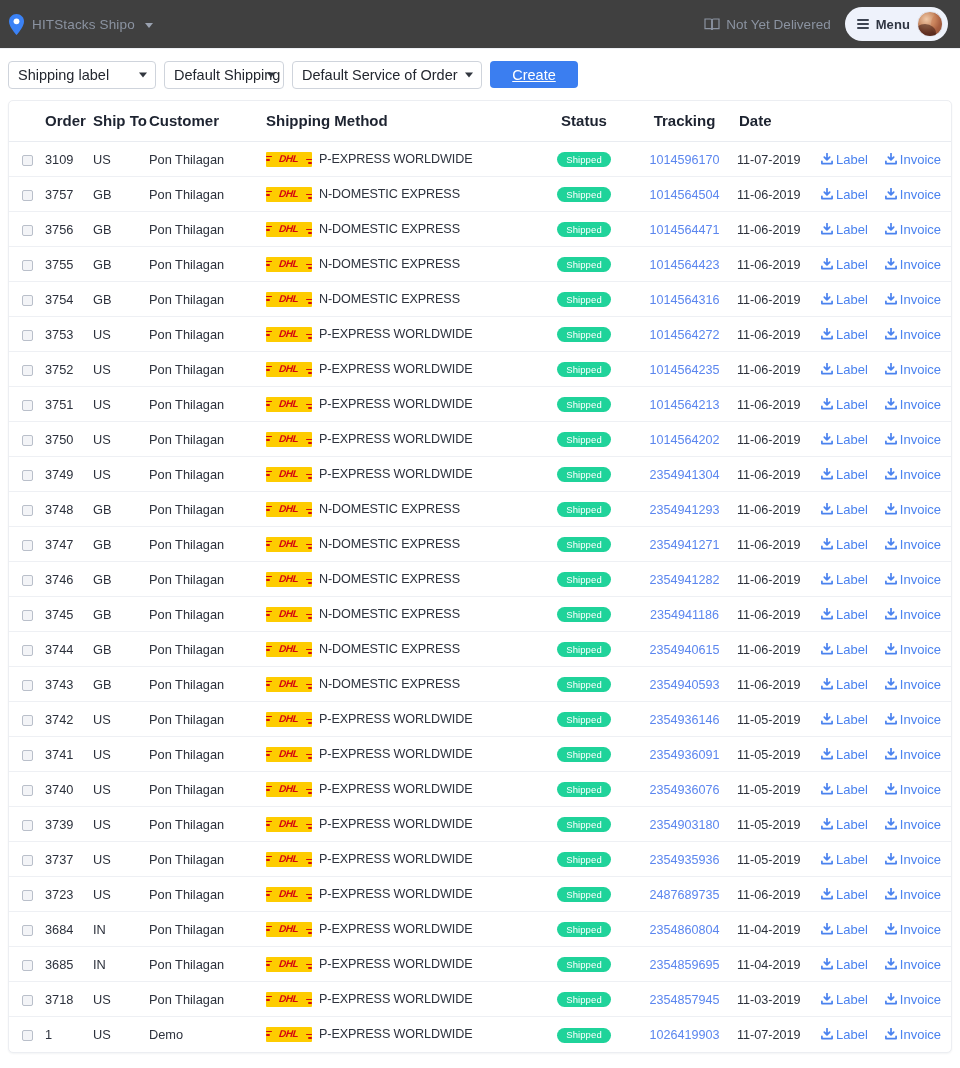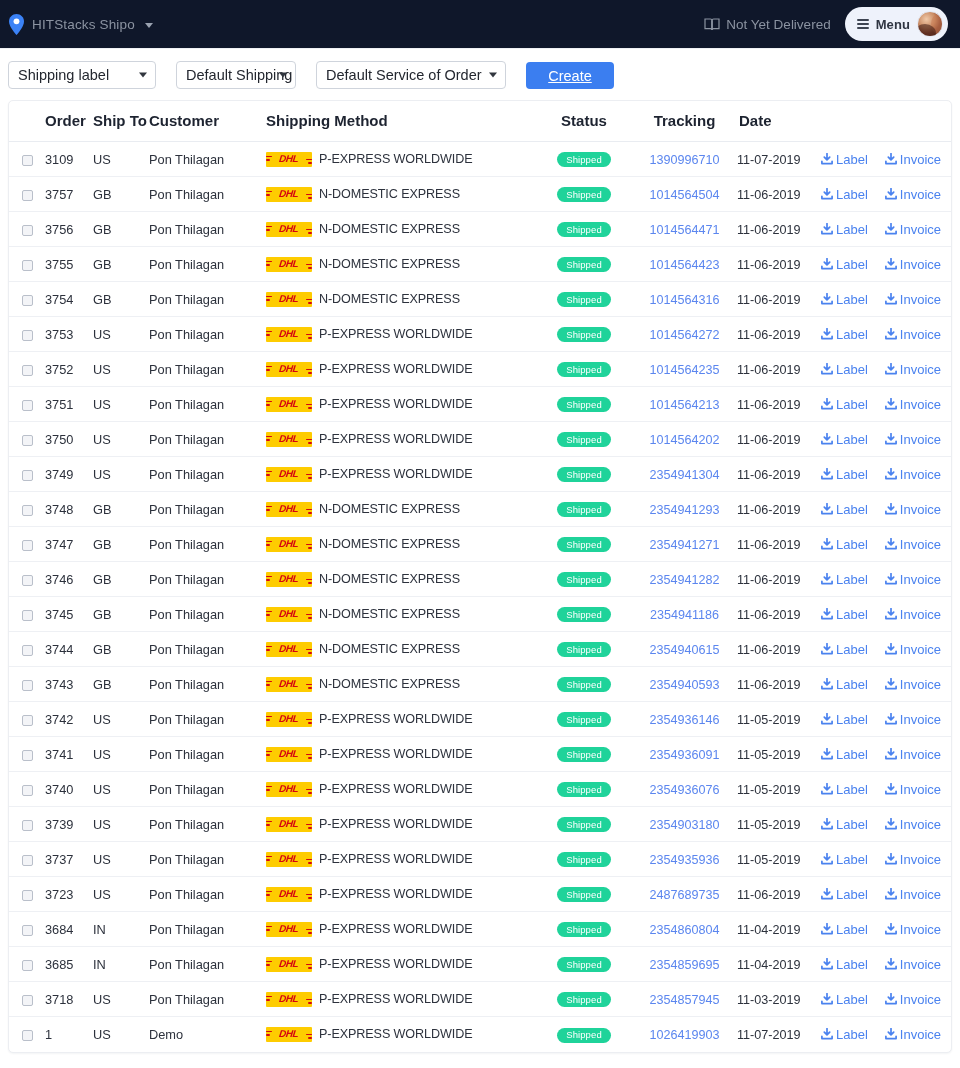--- a/index.html
+++ b/index.html
@@ -8,21 +8,21 @@
     width: 960px; height: 1068px;
     background: #ffffff;
     font-family: "Liberation Sans", sans-serif;
     -webkit-font-smoothing: antialiased;
   }
   body { overflow: hidden; }
 
   
   .topbar {
     height: 49px;
-    background: #0f172a;
+    background: #404040;
     border-bottom: 1px solid #eef0f4;
     display: flex;
     align-items: center;
     padding: 0 12px 0 8px;
     position: relative;
   }
   .brand {
     display: flex;
     align-items: center;
     gap: 7px;
@@ -88,22 +88,22 @@
   .avatar::before {
     content: "";
     position: absolute; right: -3px; top: 2px;
     width: 14px; height: 20px; border-radius: 50%;
     background: rgba(200,120,80,.45);
   }
 
   
   .toolbar {
     display: flex;
-    align-items: flex-end;
-    gap: 20px;
+    align-items: flex-start;
+    gap: 8px;
     padding: 12px 0 11px 8px;
     background: #ffffff;
   }
   .sel {
     position: relative;
     height: 28px;
     border: 1px solid #cfd4dc;
     border-radius: 4px;
     background: #fff;
     display: flex;
@@ -352,21 +352,21 @@
                 <span class="bar l1"></span>
                 <span class="bar l2"></span>
                 <span class="txt">DHL</span>
                 <span class="bar r1"></span>
                 <span class="bar r2"></span>
               </span>
               <span class="method-name">P-EXPRESS WORLDWIDE</span>
             </span>
           </td>
           <td class="c-stat"><span class="badge">Shipped</span></td>
-          <td class="c-trk"><a class="trk-link">1390996710</a></td>
+          <td class="c-trk"><a class="trk-link">1014596170</a></td>
           <td class="c-date"><span class="date-txt">11-07-2019</span></td>
           <td class="c-act">
             <span class="actions">
               <a class="act">
                 <svg class="dl-icon" viewBox="0 0 12 12">
                   <path d="M6 0.6 V6.2 M3.3 4.1 L6 6.9 L8.7 4.1" fill="none" stroke="#4a82ef" stroke-width="1.7" stroke-linecap="round" stroke-linejoin="round"></path>
                   <path d="M0.9 8.3 V10.6 H11.1 V8.3" fill="none" stroke="#4a82ef" stroke-width="1.7" stroke-linecap="round" stroke-linejoin="round"></path>
                 </svg>
                 <span>Label</span>
               </a>

